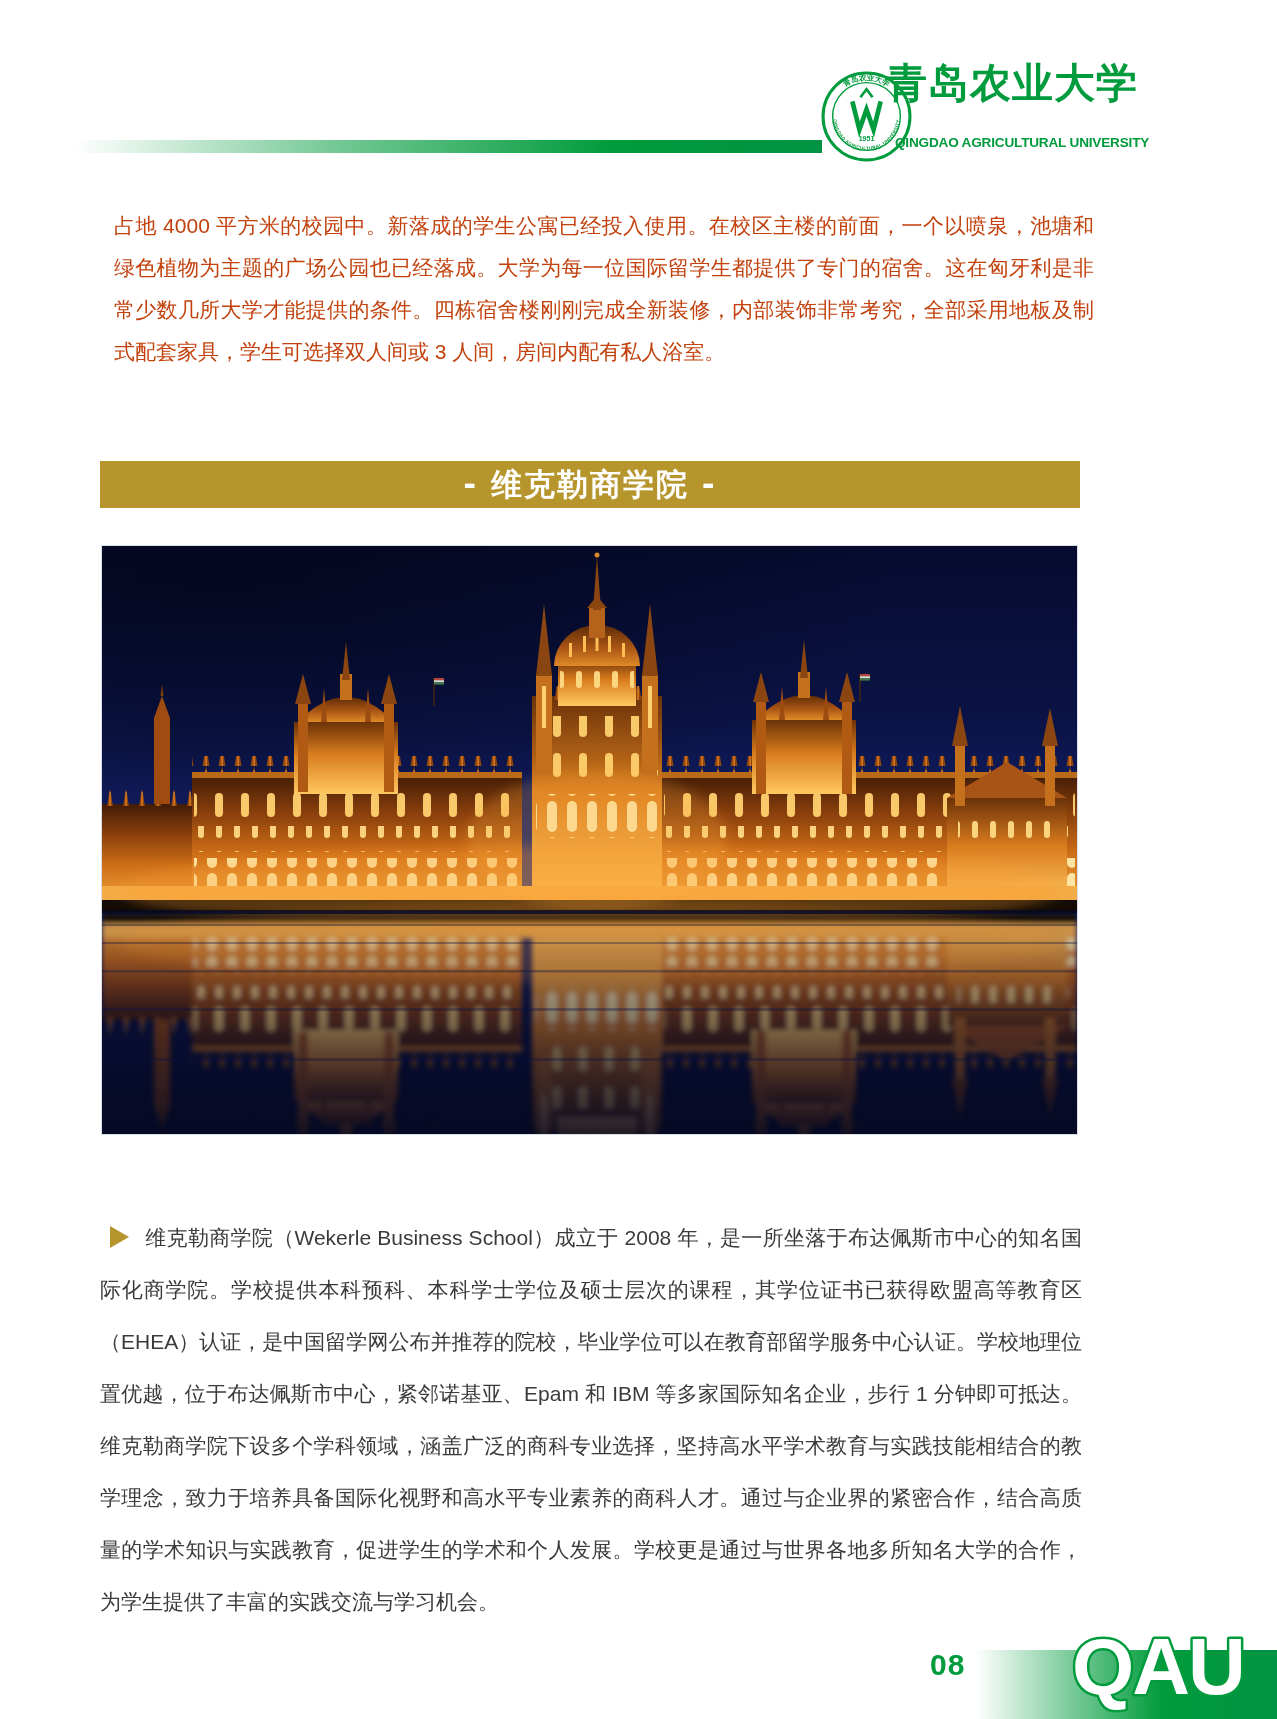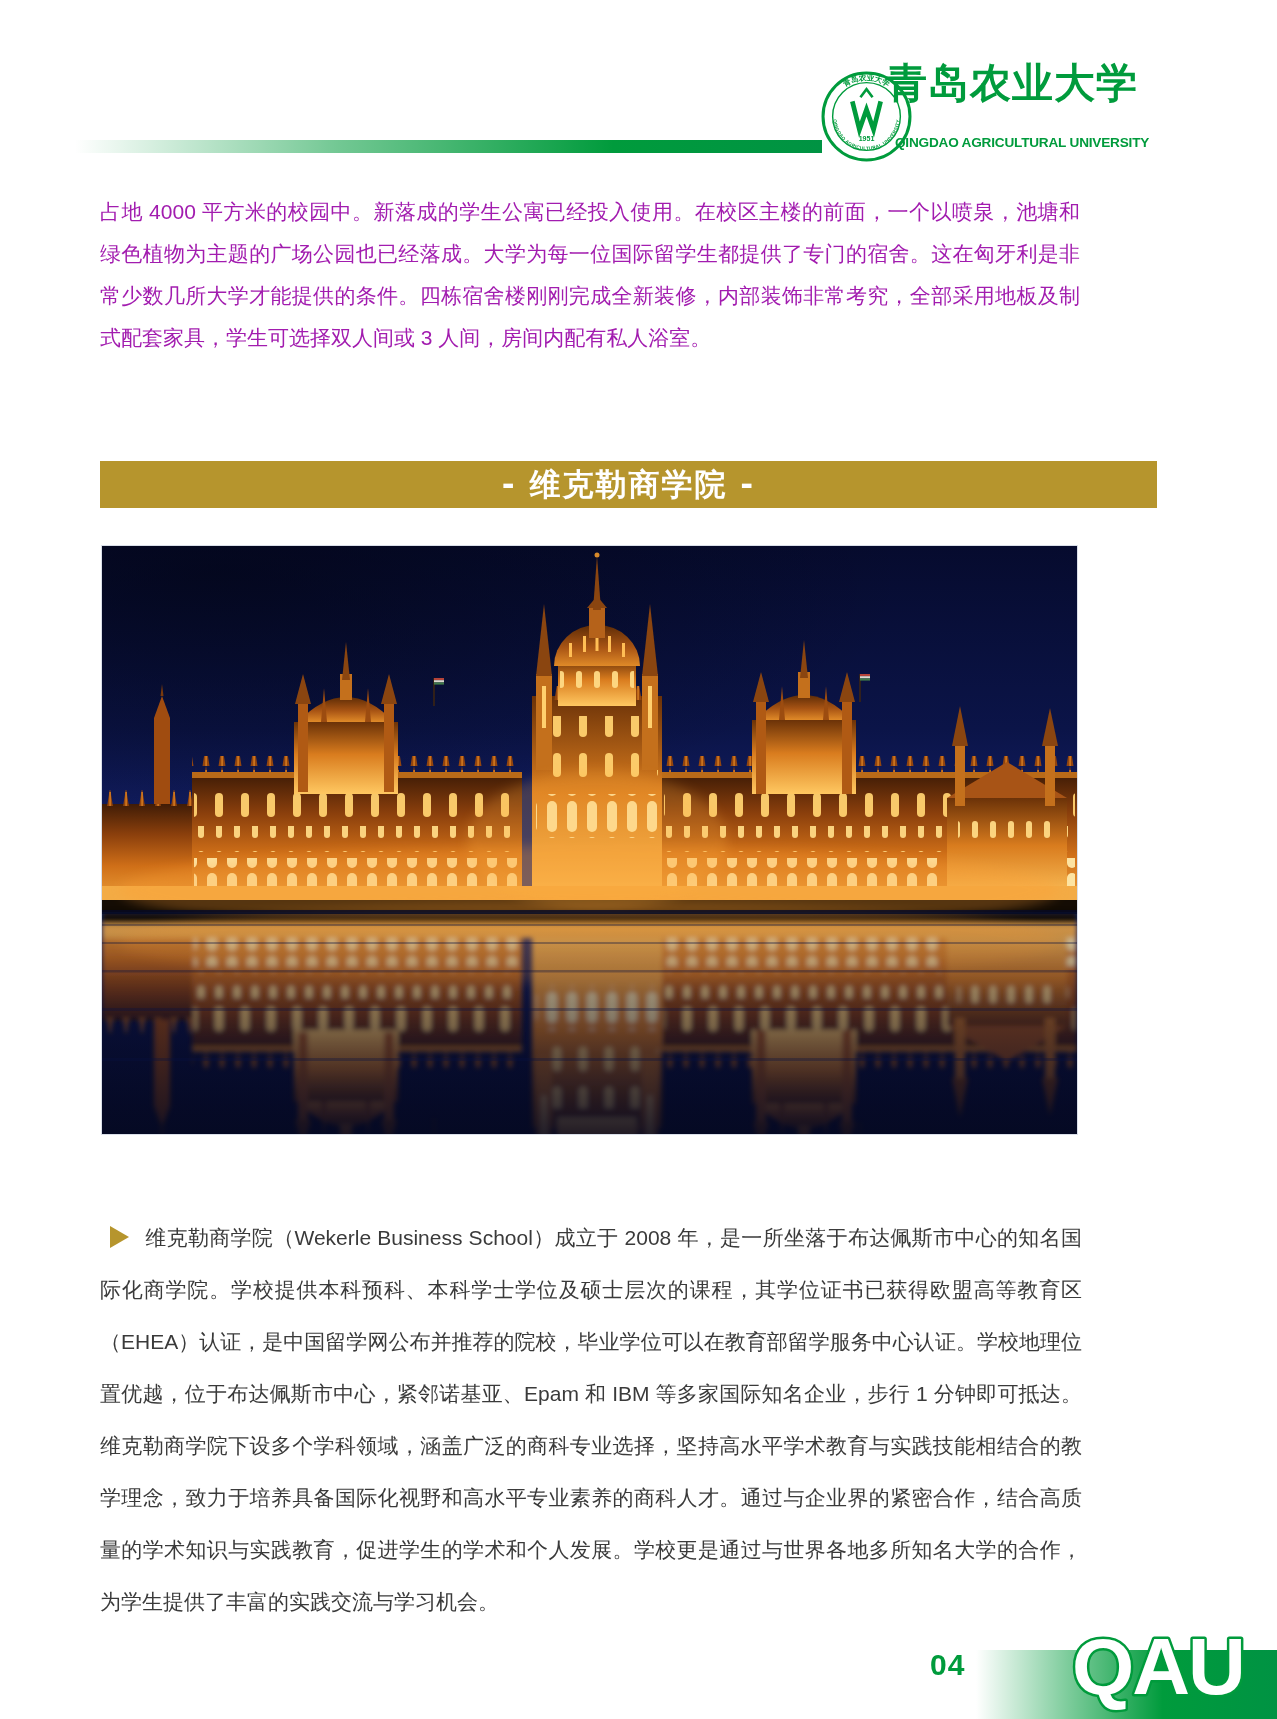--- a/index.html
+++ b/index.html
@@ -19,35 +19,35 @@
     font-size:41px;font-weight:bold;color:#009B3C;letter-spacing:1px;
     font-family:"DejaVu Sans","Liberation Sans",sans-serif;white-space:nowrap;
   }
   .en-name{
     position:absolute;left:895px;top:135px;width:240px;
     font-size:13.6px;font-weight:bold;color:#009B3C;letter-spacing:-0.2px;white-space:nowrap;
   }
   
   .intro-para{
     position:absolute;left:100px;top:191px;width:980px;
-    font-size:21px;line-height:42px;color:#a21caf;text-align:justify;margin:0;
+    font-size:21px;line-height:42px;color:#c2410c;text-align:justify;margin:14px;
   }
   .body-para{
     position:absolute;left:100px;top:1212px;width:982px;
     font-size:21px;line-height:52px;color:#3A3A3A;text-align:justify;margin:0;
   }
   .gold-arrow{
     display:inline-block;width:0;height:0;
     border-top:11px solid transparent;border-bottom:11px solid transparent;
     border-left:19px solid #B6952D;
     margin:0 16px 0 10px;vertical-align:-3px;
   }
   
   .banner{
-    position:absolute;left:100px;top:461px;width:1057px;height:47px;
+    position:absolute;left:100px;top:461px;width:980px;height:47px;
     background:#B6952D;display:flex;align-items:center;justify-content:center;
   }
   .banner-title{
     color:#ffffff;font-size:31px;font-weight:bold;letter-spacing:2px;
     font-family:"DejaVu Sans","Liberation Sans",sans-serif;
   }
   
   .photo{
     position:absolute;left:101px;top:545px;width:977px;height:590px;
     border:1px solid #dadfe9;box-sizing:border-box;background:#0b1340;
@@ -266,17 +266,17 @@
     <rect x="0" y="396" width="975" height="2"></rect>
     <rect x="0" y="424" width="975" height="2.5"></rect>
     <rect x="0" y="462" width="975" height="3"></rect>
     <rect x="0" y="512" width="975" height="3"></rect>
   </g>
 </svg>
 </div>
 
 <p class="body-para"><span class="gold-arrow"></span><span>维克勒商学院（Wekerle Business School）成立于 2008 年，是一所坐落于布达佩斯市中心的知名国际化商学院。学校提供本科预科、本科学士学位及硕士层次的课程，其学位证书已获得欧盟高等教育区（EHEA）认证，是中国留学网公布并推荐的院校，毕业学位可以在教育部留学服务中心认证。学校地理位置优越，位于布达佩斯市中心，紧邻诺基亚、Epam 和 IBM 等多家国际知名企业，步行 1 分钟即可抵达。维克勒商学院下设多个学科领域，涵盖广泛的商科专业选择，坚持高水平学术教育与实践技能相结合的教学理念，致力于培养具备国际化视野和高水平专业素养的商科人才。通过与企业界的紧密合作，结合高质量的学术知识与实践教育，促进学生的学术和个人发展。学校更是通过与世界各地多所知名大学的合作，为学生提供了丰富的实践交流与学习机会。</span></p>
 
-<div class="page-num">04</div>
+<div class="page-num">08</div>
 <div class="footer-bar"></div>
 <svg class="qau-logo" viewBox="0 0 260 98" aria-hidden="true">
   <text x="130" y="76" text-anchor="middle" font-family="Liberation Sans, DejaVu Sans, sans-serif" font-size="80" font-weight="bold" letter-spacing="-2" fill="#ffffff" stroke="#009B3C" stroke-width="5" paint-order="stroke" stroke-linejoin="round">QAU</text>
 </svg>
 
 </body></html>

